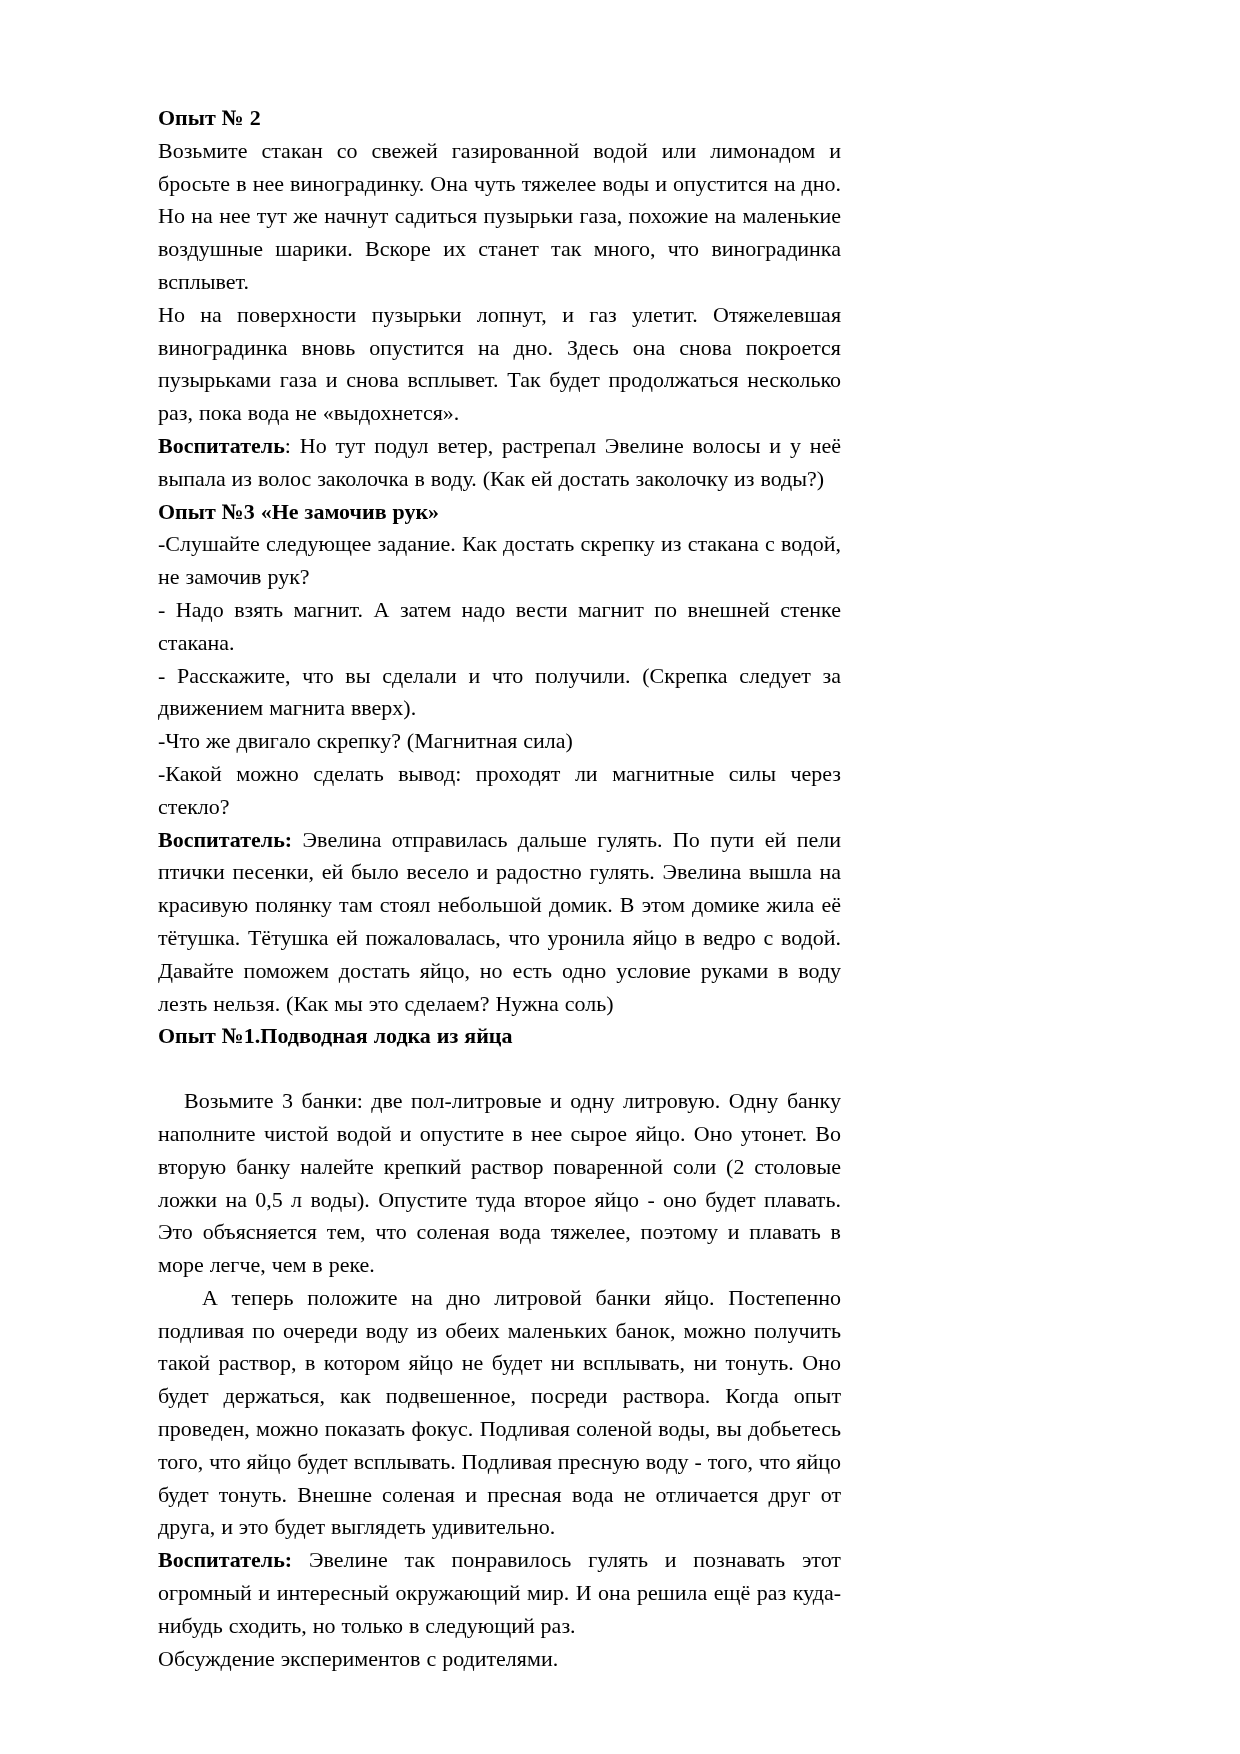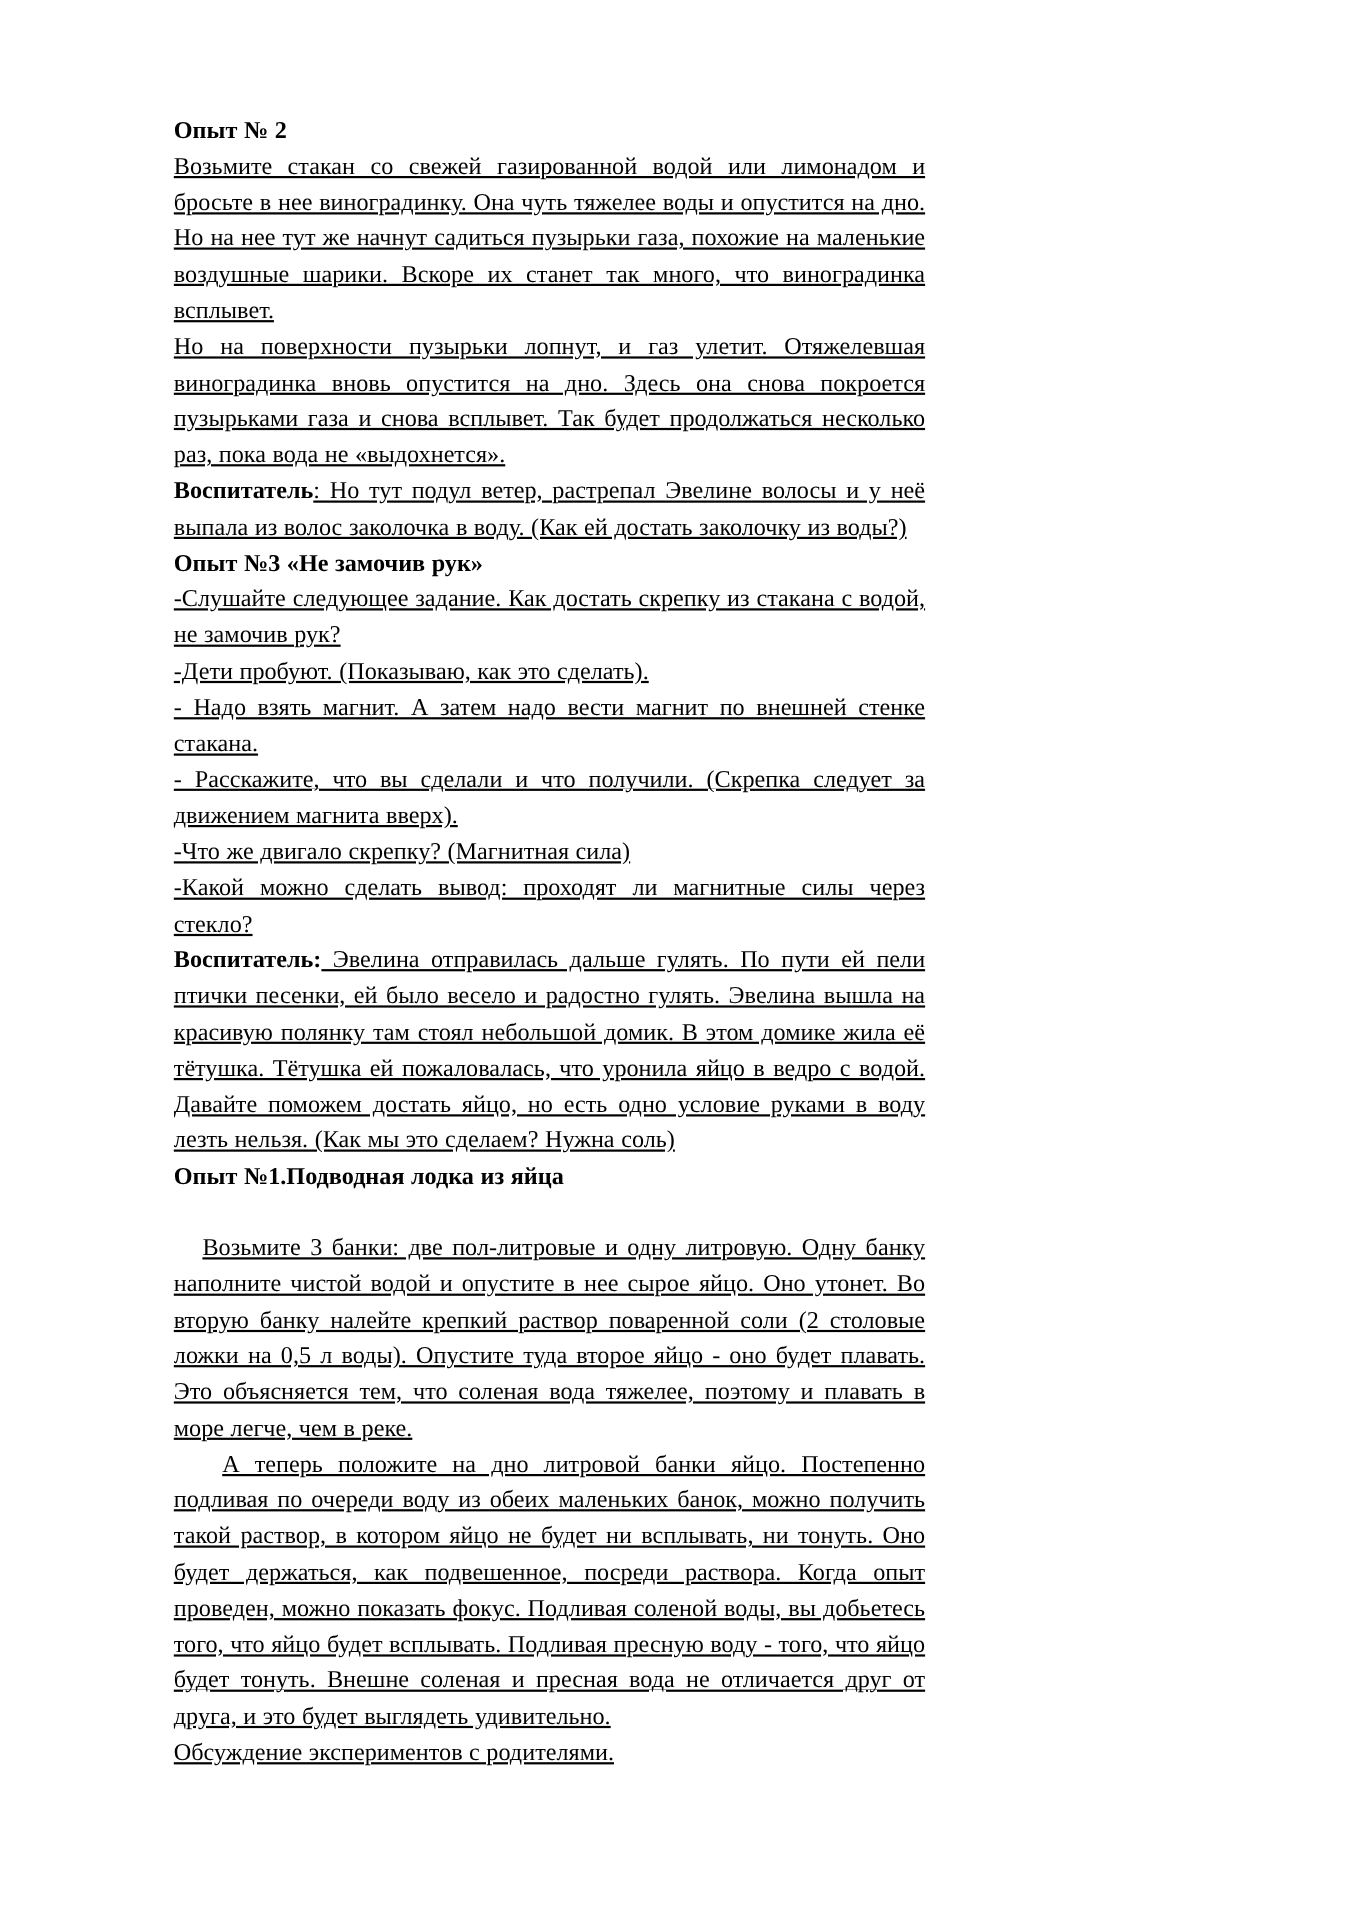--- a/index.html
+++ b/index.html
@@ -29,37 +29,37 @@
     text-align: justify;
     text-align-last: left;
     word-spacing: 0.02em;
   }
   .para.left {
     text-align: left;
   }
   .para.indent-1 { text-indent: 26px; margin-top: 32px; }
   .para.indent-2 { text-indent: 44px; }
   .bold { font-weight: bold; }
-  .regular { font-weight: normal; text-decoration: underline; }
+  .regular { font-weight: normal; }
 </style>
 </head>
 <body>
 
 <div class="page">
   <div>
       <p class="para left"><span class="bold">Опыт № 2</span></p>
       <p class="para"><span class="regular">Возьмите стакан со свежей газированной водой или лимонадом и бросьте в нее виноградинку. Она чуть тяжелее воды и опустится на дно. Но на нее тут же начнут садиться пузырьки газа, похожие на маленькие воздушные шарики. Вскоре их станет так много, что виноградинка всплывет.</span></p>
       <p class="para"><span class="regular">Но на поверхности пузырьки лопнут, и газ улетит. Отяжелевшая виноградинка вновь опустится на дно. Здесь она снова покроется пузырьками газа и снова всплывет. Так будет продолжаться несколько раз, пока вода не «выдохнется».</span></p>
       <p class="para"><span class="bold">Воспитатель</span><span class="regular">: Но тут подул ветер, растрепал Эвелине волосы и у неё выпала из волос заколочка в воду. (Как ей достать заколочку из воды?)</span></p>
       <p class="para left"><span class="bold">Опыт №3 «Не замочив рук»</span></p>
       <p class="para"><span class="regular">-Слушайте следующее задание. Как достать скрепку из стакана с водой, не замочив рук?</span></p>
-      <p class="para"><span class="regular">-Дети пробуют. (Показываю, как это сделать).</span></p>
       <p class="para"><span class="regular">- Надо взять магнит. А затем надо вести магнит по внешней стенке стакана.</span></p>
       <p class="para"><span class="regular">- Расскажите, что вы сделали и что получили. (Скрепка следует за движением магнита вверх).</span></p>
       <p class="para"><span class="regular">-Что же двигало скрепку? (Магнитная сила)</span></p>
       <p class="para"><span class="regular">-Какой можно сделать вывод: проходят ли магнитные силы через стекло?</span></p>
       <p class="para"><span class="bold">Воспитатель:</span><span class="regular"> Эвелина отправилась дальше гулять. По пути ей пели птички песенки, ей было весело и радостно гулять. Эвелина вышла на красивую полянку там стоял небольшой домик. В этом домике жила её тётушка. Тётушка ей пожаловалась, что уронила яйцо в ведро с водой. Давайте поможем достать яйцо, но есть одно условие руками в воду лезть нельзя. (Как мы это сделаем? Нужна соль)</span></p>
       <p class="para left"><span class="bold">Опыт №1.Подводная лодка из яйца</span></p>
       <p class="para indent-1"><span class="regular">Возьмите 3 банки: две пол-литровые и одну литровую. Одну банку наполните чистой водой и опустите в нее сырое яйцо. Оно утонет. Во вторую банку налейте крепкий раствор поваренной соли (2 столовые ложки на 0,5 л воды). Опустите туда второе яйцо - оно будет плавать. Это объясняется тем, что соленая вода тяжелее, поэтому и плавать в море легче, чем в реке.</span></p>
       <p class="para indent-2"><span class="regular">А теперь положите на дно литровой банки яйцо. Постепенно подливая по очереди воду из обеих маленьких банок, можно получить такой раствор, в котором яйцо не будет ни всплывать, ни тонуть. Оно будет держаться, как подвешенное, посреди раствора. Когда опыт проведен, можно показать фокус. Подливая соленой воды, вы добьетесь того, что яйцо будет всплывать. Подливая пресную воду - того, что яйцо будет тонуть. Внешне соленая и пресная вода не отличается друг от друга, и это будет выглядеть удивительно.</span></p>
+      <p class="para"><span class="bold">Воспитатель:</span><span class="regular"> Эвелине так понравилось гулять и познавать этот огромный и интересный окружающий мир. И она решила ещё раз куда-нибудь сходить, но только в следующий раз.</span></p>
       <p class="para"><span class="regular">Обсуждение экспериментов с родителями.</span></p>
     </div>
 </div>
 
 </body></html>

